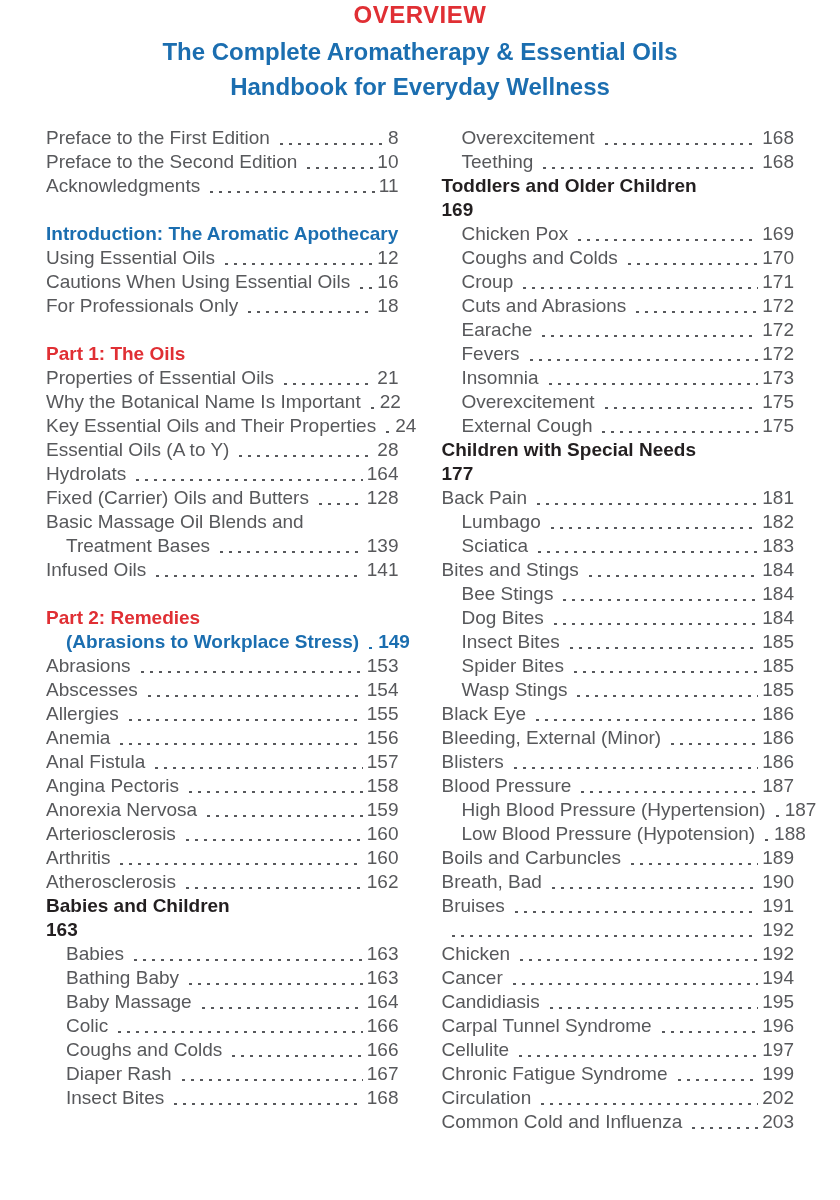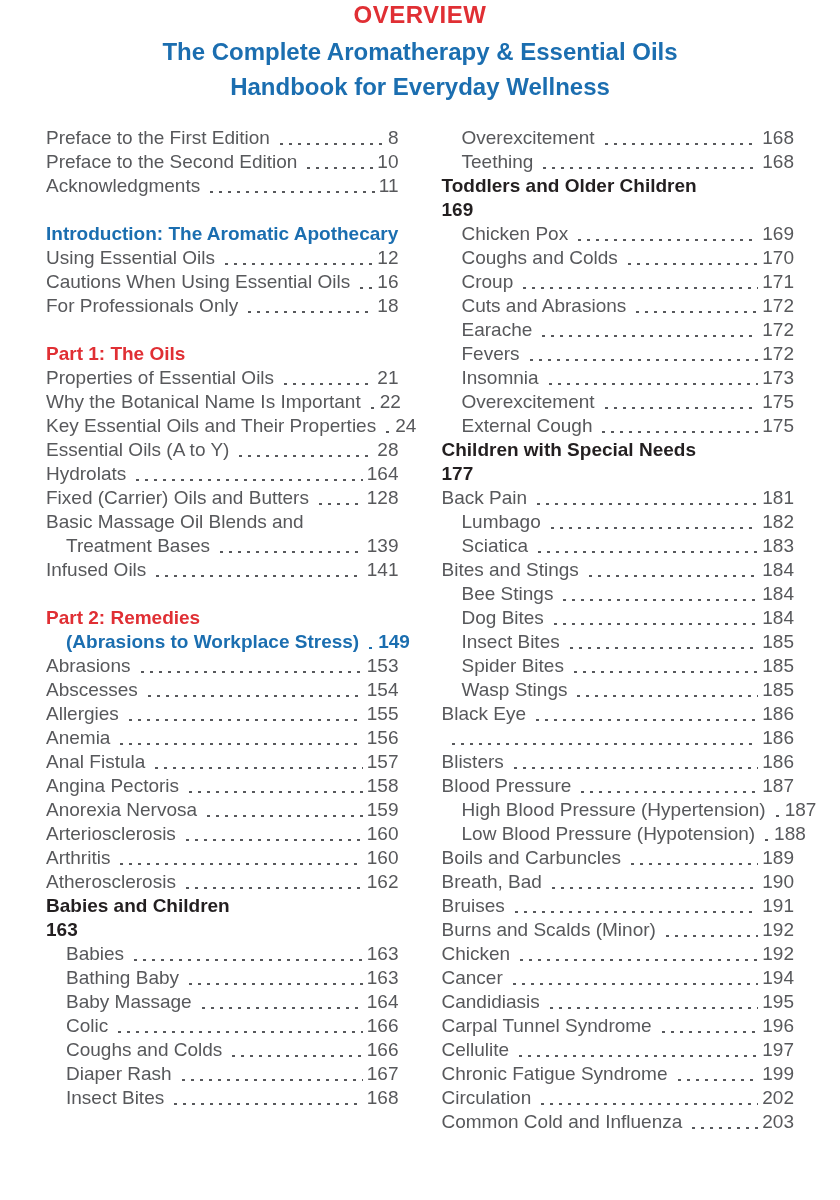--- a/index.html
+++ b/index.html
@@ -382,20 +382,21 @@
           <span class="lbl">Wasp Stings</span>
           <span class="leader"></span>
           <span class="pg">185</span>
         </div>
         <div class="row">
           <span class="lbl">Black Eye</span>
           <span class="leader"></span>
           <span class="pg">186</span>
         </div>
         <div class="row">
+          <span class="lbl">Bleeding, External (Minor)</span>
           <span class="leader"></span>
           <span class="pg">186</span>
         </div>
         <div class="row">
           <span class="lbl">Blisters</span>
           <span class="leader"></span>
           <span class="pg">186</span>
         </div>
         <div class="row">
           <span class="lbl">Blood Pressure</span>
@@ -421,21 +422,20 @@
           <span class="lbl">Breath, Bad</span>
           <span class="leader"></span>
           <span class="pg">190</span>
         </div>
         <div class="row">
           <span class="lbl">Bruises</span>
           <span class="leader"></span>
           <span class="pg">191</span>
         </div>
         <div class="row">
-          <span class="lbl">Burns and Scalds (Minor)</span>
           <span class="leader"></span>
           <span class="pg">192</span>
         </div>
         <div class="row">
           <span class="lbl">Chicken</span>
           <span class="leader"></span>
           <span class="pg">192</span>
         </div>
         <div class="row">
           <span class="lbl">Cancer</span>

